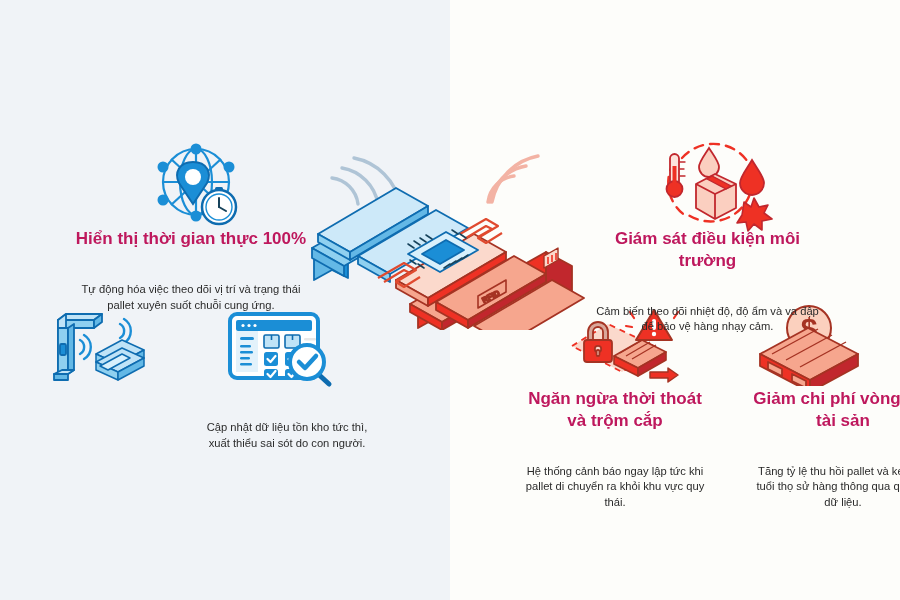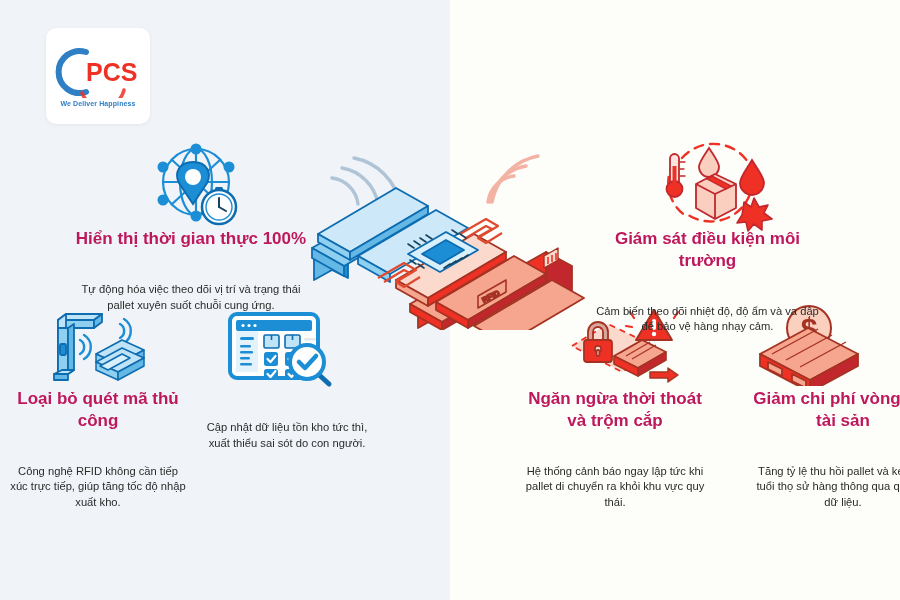--- a/index.html
+++ b/index.html
@@ -64,30 +64,20 @@
   .i-pallet { left:300px; top:130px; width:300px; height:200px; }
 </style>
 </head>
 <body>
 
 <div id="stage">
 
   <div class="bg-left"></div>
   <div class="bg-right"></div>
 
-  <div class="logo-card">
-    <div class="logo-mark">
-      <svg width="92" height="52" viewBox="0 0 92 52">
-        <path d="M34 6 A21 21 0 1 0 34 46" fill="none" stroke="#2E7FC4" stroke-width="6" stroke-linecap="round"></path>
-        <path d="M30 47 A22 22 0 0 0 72 44" fill="none" stroke="#EE3124" stroke-width="3.5" stroke-linecap="round" opacity="0.85"></path>
-        <text x="34" y="35" font-family="Liberation Sans, sans-serif" font-size="25" font-weight="700" fill="#EE3124">PCS</text>
-      </svg>
-    </div>
-    <div class="logo-tag">We Deliver Happiness</div>
-  </div>
 
   <div class="icon i-globe">
     <svg width="100" height="100" viewBox="0 0 100 100">
       <g stroke="#1B8ED6" stroke-width="2.2" fill="none">
         <circle cx="50" cy="48" r="33"></circle>
         <ellipse cx="50" cy="48" rx="16" ry="33"></ellipse>
         <line x1="17" y1="48" x2="83" y2="48"></line>
         <line x1="25" y1="25" x2="75" y2="71"></line>
         <line x1="75" y1="25" x2="25" y2="71"></line>
         <line x1="50" y1="15" x2="50" y2="81"></line>
@@ -372,24 +362,20 @@
   <div class="block b-realtime">
     <h3>Hiển thị thời gian thực 100%</h3>
     <p>Tự động hóa việc theo dõi vị trí và trạng thái pallet xuyên suốt chuỗi cung ứng.</p>
   </div>
 
   <div class="block b-env">
     <h3>Giám sát điều kiện môi trường</h3>
     <p>Cảm biến theo dõi nhiệt độ, độ ẩm và va đập để bảo vệ hàng nhạy cảm.</p>
   </div>
 
-  <div class="block b-scan">
-    <h3>Loại bỏ quét mã thủ công</h3>
-    <p>Công nghệ RFID không cần tiếp xúc trực tiếp, giúp tăng tốc độ nhập xuất kho.</p>
-  </div>
 
   <div class="block b-inv">
     <p>Cập nhật dữ liệu tồn kho tức thì, xuất thiểu sai sót do con người.</p>
   </div>
 
   <div class="block b-theft">
     <h3>Ngăn ngừa thời thoát và trộm cắp</h3>
     <p>Hệ thống cảnh báo ngay lập tức khi pallet di chuyển ra khỏi khu vực quy thái.</p>
   </div>
 

